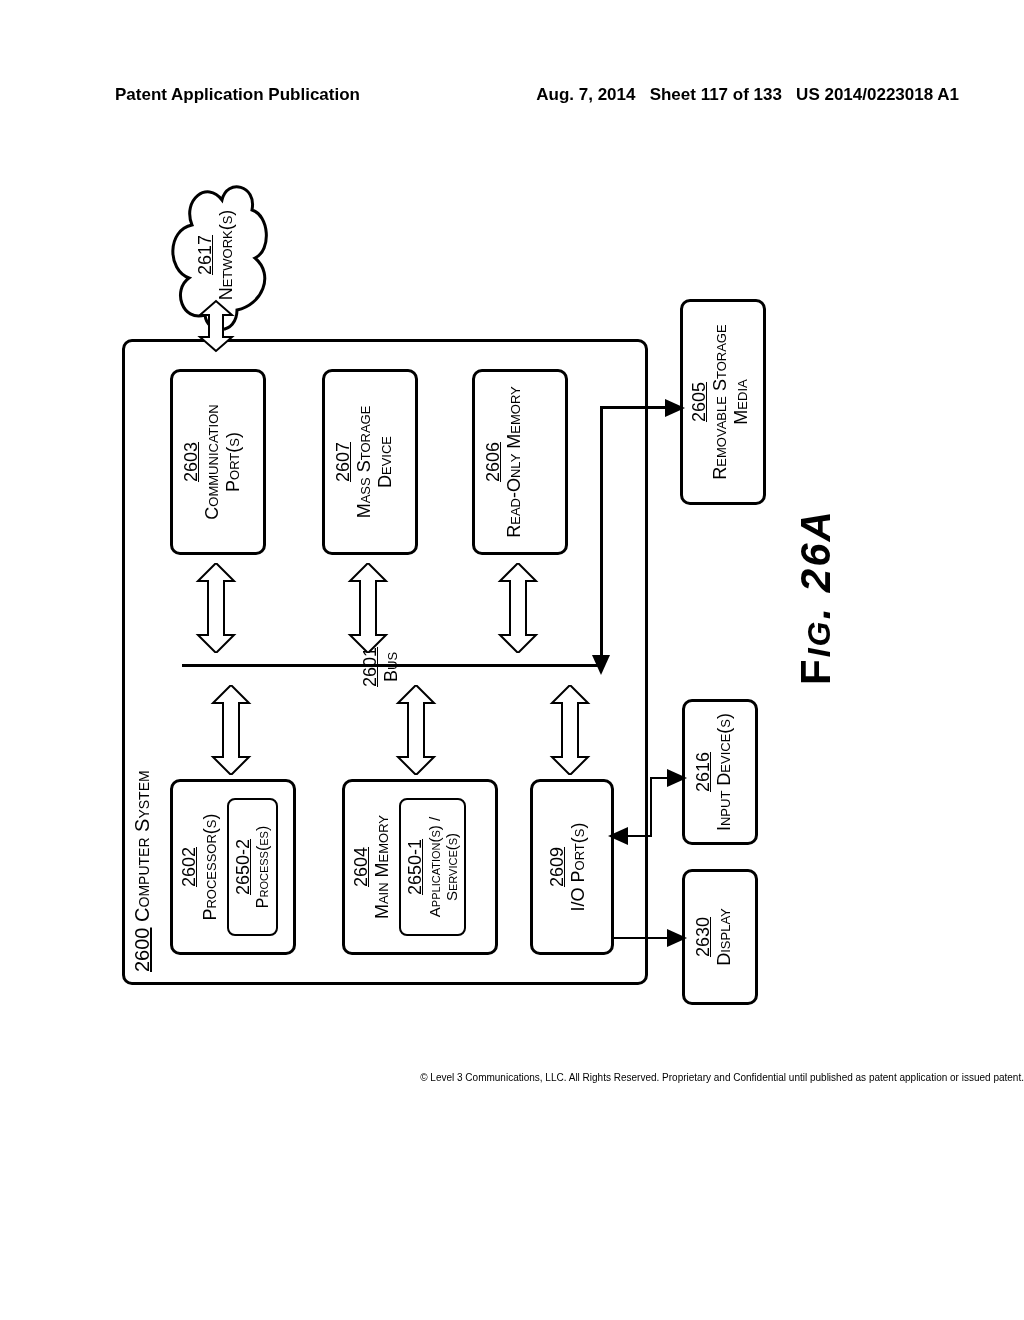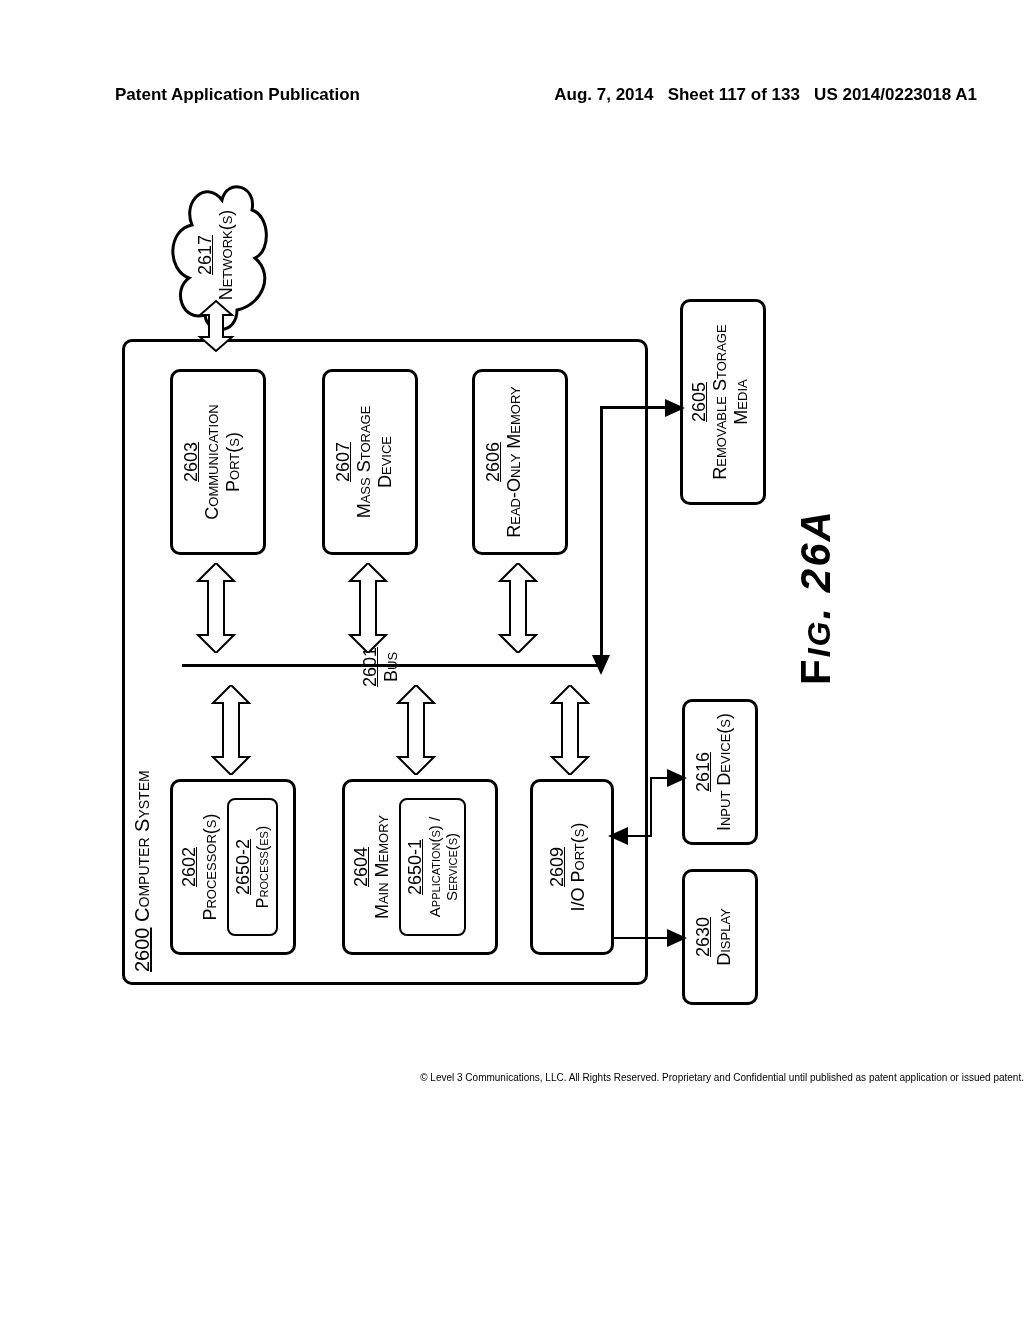--- a/index.html
+++ b/index.html
@@ -11,21 +11,21 @@
   height: 1320px;
   position: relative;
 }
 .header {
   position: absolute;
   top: 85px;
   left: 0;
   right: 0;
   display: flex;
   justify-content: space-between;
-  padding: 0 47px 0 115px;
+  padding: 0 65px 0 115px;
   font-size: 17px;
 }
 .header-left { font-weight: bold; }
 .header-right { font-weight: bold; }
 
 
 .diagram-wrap {
   position: absolute;
   top: 590px;
   left: 502px;

